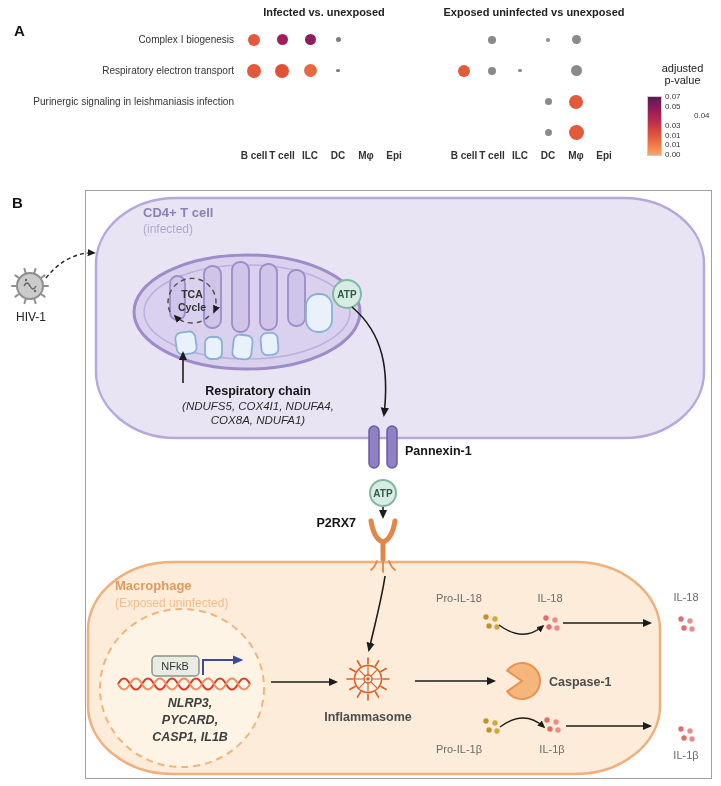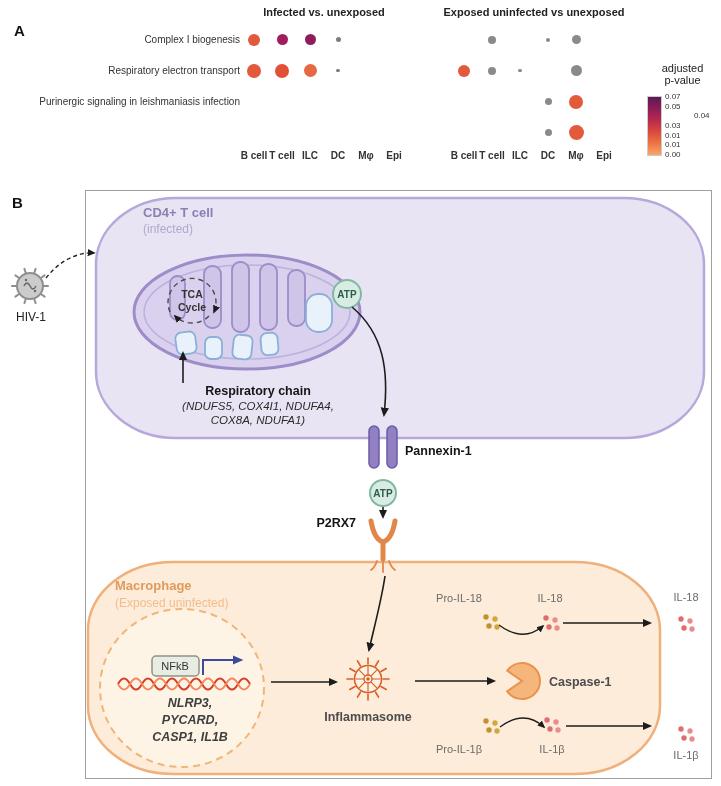--- a/index.html
+++ b/index.html
@@ -5,21 +5,21 @@
   html,body{margin:0;padding:0;background:#fff;}
   body{font-family:"Liberation Sans",sans-serif;}
   #page{position:relative;width:721px;height:786px;background:#fff;overflow:hidden;}
 
   
   .panelA{position:absolute;left:0;top:0;width:721px;height:186px;}
   .pletter{position:absolute;left:14px;top:22px;font-size:15px;font-weight:bold;color:#111;}
   .ptitle{position:absolute;top:6px;font-size:11px;font-weight:bold;color:#222;text-align:center;}
   .t1{left:222px;width:204px;}
   .t2{left:432px;width:204px;}
-  .rowlabels{position:absolute;left:10px;top:24px;width:236px;height:124px;}
+  .rowlabels{position:absolute;left:4px;top:24px;width:236px;height:124px;}
   .row-label{position:absolute;right:6px;width:230px;height:31px;line-height:31px;font-size:10px;color:#333;text-align:right;white-space:nowrap;}
   .plot{position:absolute;top:24px;width:168px;height:124px;background:#fff;}
   .p1{left:240px;}
   .p2{left:450px;}
   .dot{position:absolute;border-radius:50%;}
   .collabels{position:absolute;top:150px;width:168px;display:flex;}
   .c1{left:240px;}
   .c2{left:450px;}
   .col-label{flex:1;text-align:center;font-size:10px;font-weight:bold;color:#333;white-space:nowrap;}
   .legend{position:absolute;left:645px;top:62px;width:75px;height:110px;text-align:center;}

